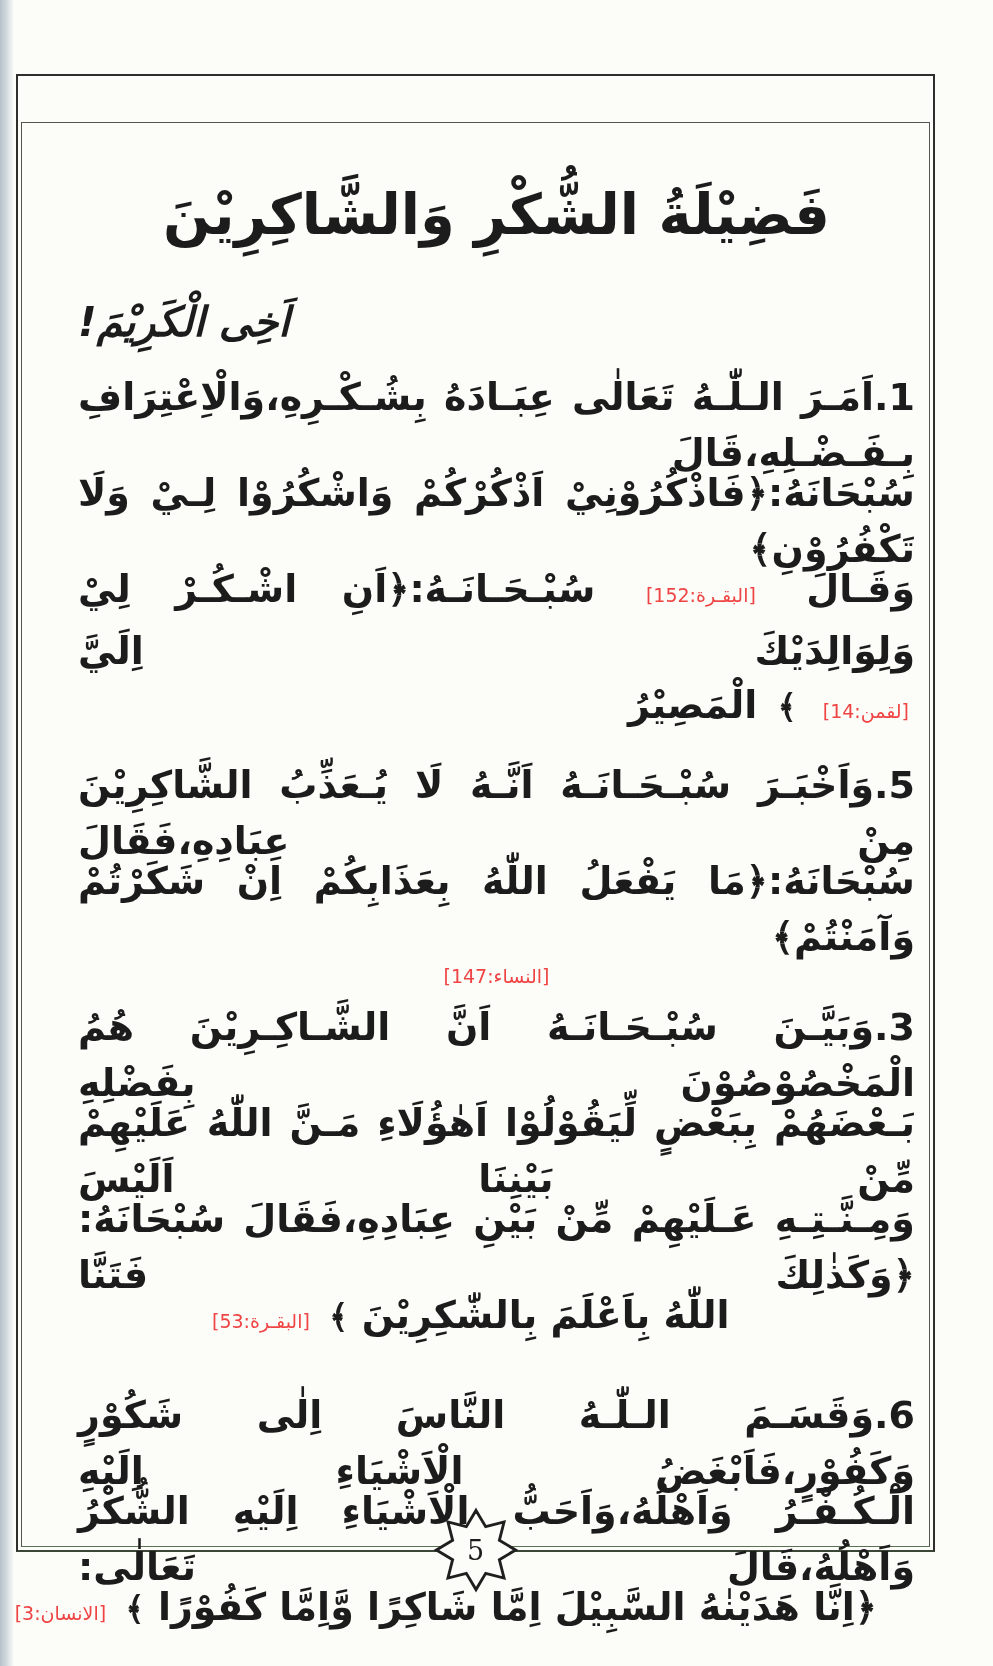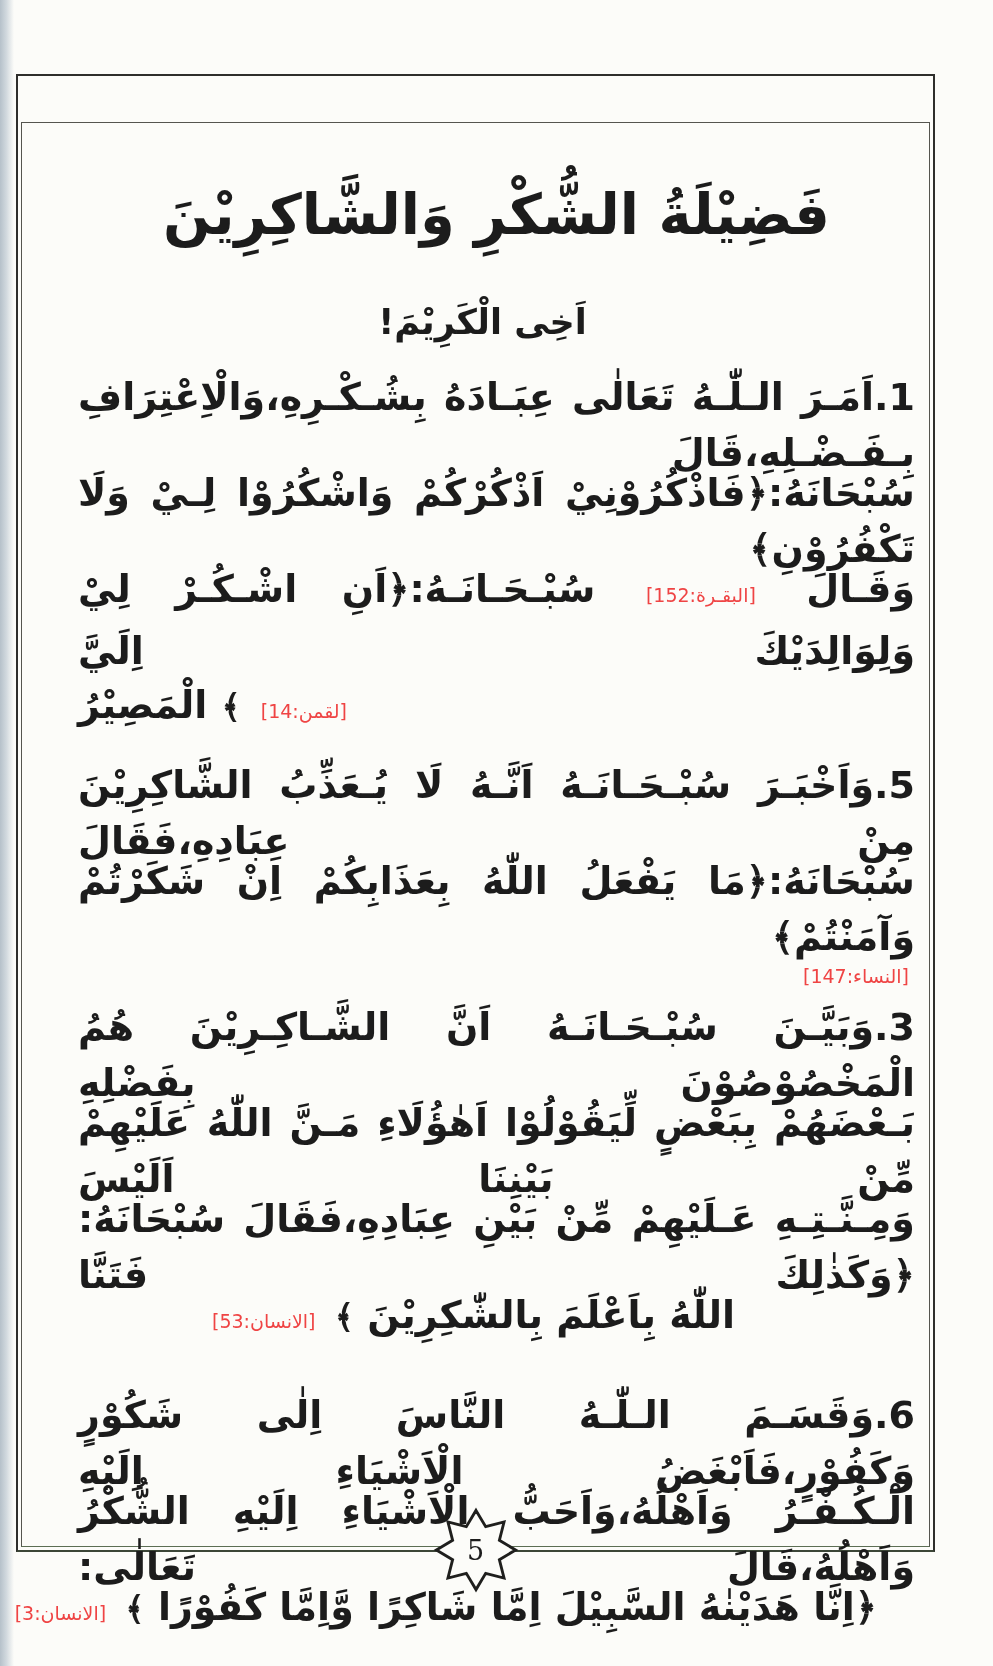--- a/index.html
+++ b/index.html
@@ -36,44 +36,44 @@
     direction:rtl;
     box-sizing:border-box;
   }
   .page-title{
     text-align:center;
     font-size:56px;font-weight:bold;
     height:128px;line-height:120px;
     letter-spacing:1px;
   }
   .greeting{
-    text-align:center;
+    text-align:left;
     padding-right:28px;
-    font-size:35px;font-weight:bold;
-    height:86px;line-height:78px;
+    font-size:41px;font-weight:bold;
+    height:86px;line-height:78px;font-style:italic;
   }
   .line{
     font-size:38px;font-weight:bold;
     height:96px;line-height:56px;
     white-space:nowrap;
     overflow:visible;
   }
   .line.justify{
     text-align:justify;
     text-align-last:justify;
     white-space:normal;
   }
   
   .line.tail-left{
     direction:ltr;text-align:left;
-    display:flex;align-items:baseline;gap:14px;
-    height:100px;line-height:96px;
+    display:flex;align-items:baseline;gap:20px;
+    height:100px;line-height:96px;justify-content:flex-end;
   }
   .line.ref-left{
-    text-align:right;
+    text-align:center;
     height:50px;line-height:42px;
   }
   .line.indent-left{
     text-align:left;
     padding-left:128px;
     height:100px;
   }
   .line.indent-right{
     text-align:right;
     padding-right:38px;
@@ -120,21 +120,21 @@
             <span class="seg-text">الْمَصِيْرُ</span> 
             <span class="seg-orn">﴾</span> 
             <span class="seg-ref">[لقمن:14]</span> 
           </div>
           <div class="line justify"><span class="seg-text">5.وَاَخْبَـرَ سُبْـحَـانَـهُ اَنَّـهُ لَا يُـعَذِّبُ الشَّاكِرِيْنَ مِنْ عِبَادِهِ،فَقَالَ</span> </div>
           <div class="line justify"><span class="seg-text">سُبْحَانَهُ:﴿مَا يَفْعَلُ اللّٰهُ بِعَذَابِكُمْ اِنْ شَكَرْتُمْ وَآمَنْتُمْ﴾</span> </div>
           <div class="line ref-left"><span class="seg-ref">[النساء:147]</span> </div>
           <div class="line justify"><span class="seg-text">3.وَبَيَّـنَ سُبْـحَـانَـهُ اَنَّ الشَّـاكِـرِيْنَ هُمُ الْمَخْصُوْصُوْنَ بِفَضْلِهِ</span> </div>
           <div class="line justify"><span class="seg-text">بَـعْضَهُمْ بِبَعْضٍ لِّيَقُوْلُوْا اَهٰؤُلَاءِ مَـنَّ اللّٰهُ عَلَيْهِمْ مِّنْ بَيْنِنَا اَلَيْسَ</span> </div>
           <div class="line justify"><span class="seg-text">وَمِـنَّـتِـهِ عَـلَيْهِمْ مِّنْ بَيْنِ عِبَادِهِ،فَقَالَ سُبْحَانَهُ:﴿وَكَذٰلِكَ فَتَنَّا</span> </div>
-          <div class="line indent-left"><span class="seg-text">اللّٰهُ بِاَعْلَمَ بِالشّٰكِرِيْنَ</span> <span class="seg-orn">﴾</span> <span class="seg-ref">[الانسان:53]</span> </div>
+          <div class="line indent-left"><span class="seg-text">اللّٰهُ بِاَعْلَمَ بِالشّٰكِرِيْنَ</span> <span class="seg-orn">﴾</span> <span class="seg-ref">[البقـرة:53]</span> </div>
           <div class="line justify"><span class="seg-text">6.وَقَسَـمَ الـلّٰـهُ النَّاسَ اِلٰى شَكُوْرٍ وَكَفُوْرٍ،فَاَبْغَضُ الْاَشْيَاءِ اِلَيْهِ</span> </div>
           <div class="line justify"><span class="seg-text">الْـكُـفْـرُ وَاَهْلُهُ،وَاَحَبُّ الْاَشْيَاءِ اِلَيْهِ الشُّكْرُ وَاَهْلُهُ،قَالَ تَعَالٰى:</span> </div>
           <div class="line indent-right"><span class="seg-text">﴿اِنَّا هَدَيْنٰهُ السَّبِيْلَ اِمَّا شَاكِرًا وَّاِمَّا كَفُوْرًا</span> <span class="seg-orn">﴾</span> <span class="seg-ref">[الانسان:3]</span> </div>
         </div>
     </div>
   </div>
   <div class="star-wrap">
     <svg width="88" height="88" viewBox="0 0 80 80">
       <polygon points="40,4 48.8,18.75 65.5,14.5 61.25,31.2 76,40 61.25,48.8 65.5,65.5 48.8,61.25 40,76 31.2,61.25 14.5,65.5 18.75,48.8 4,40 18.75,31.2 14.5,14.5 31.2,18.75" fill="#fcfcf9" stroke="#1f1f1d" stroke-width="2.6" stroke-linejoin="miter"></polygon>
     </svg>

